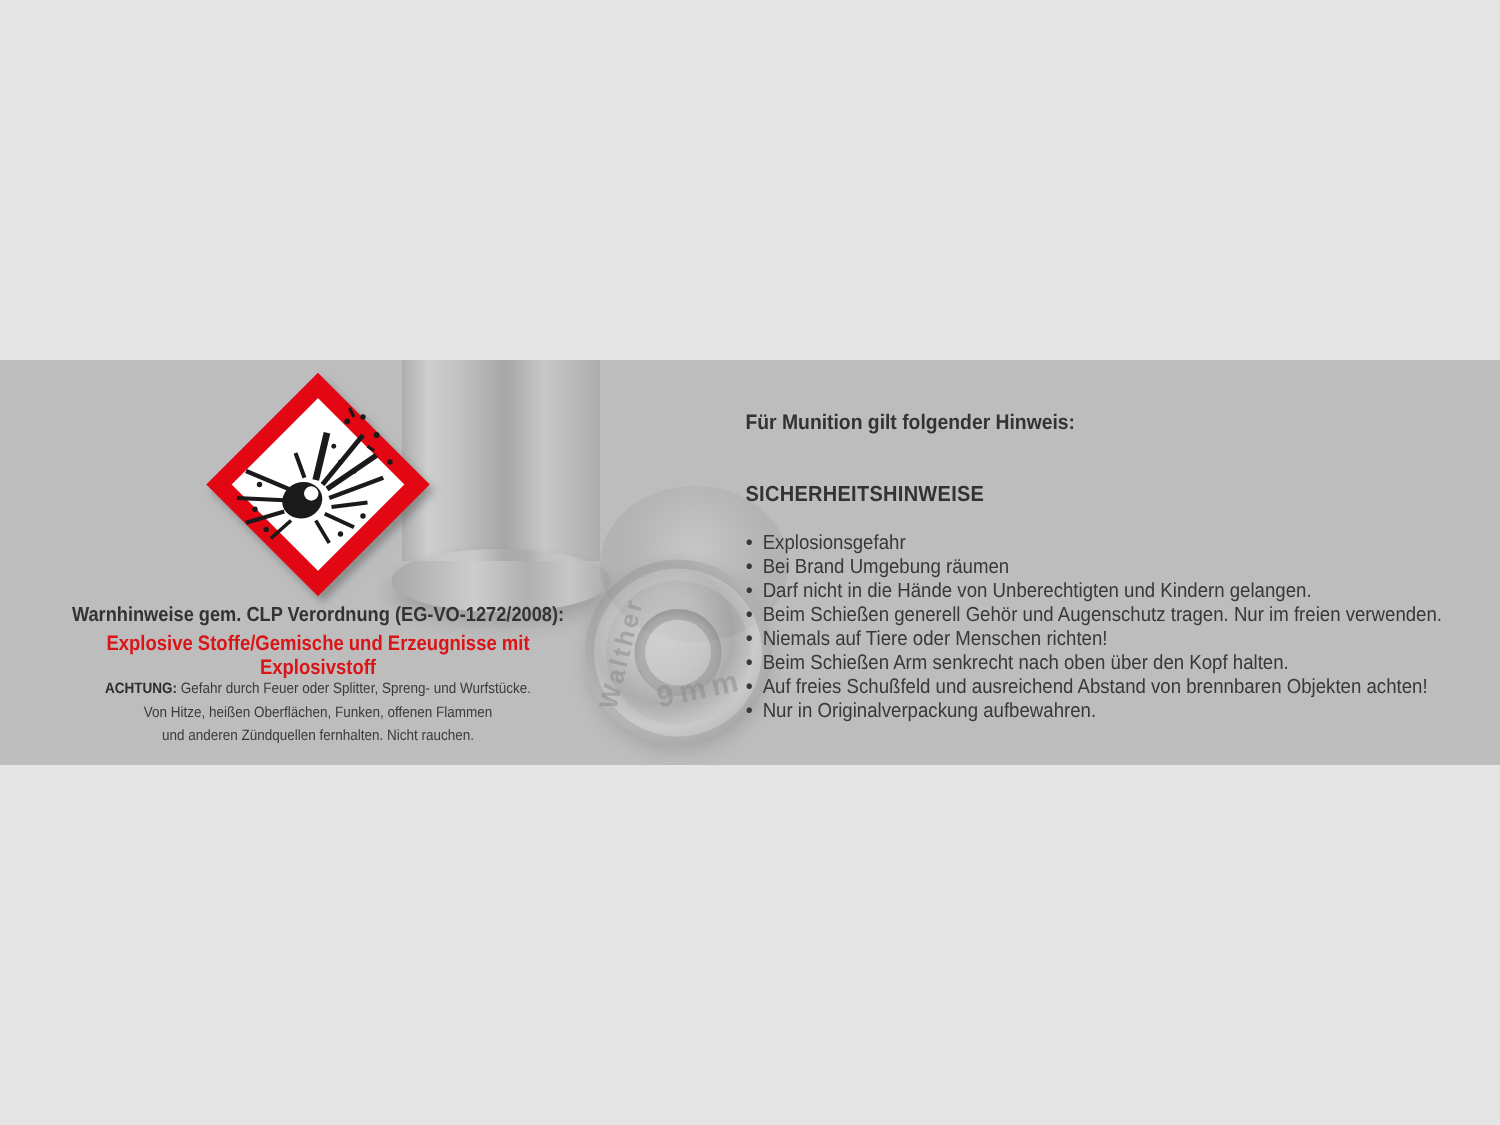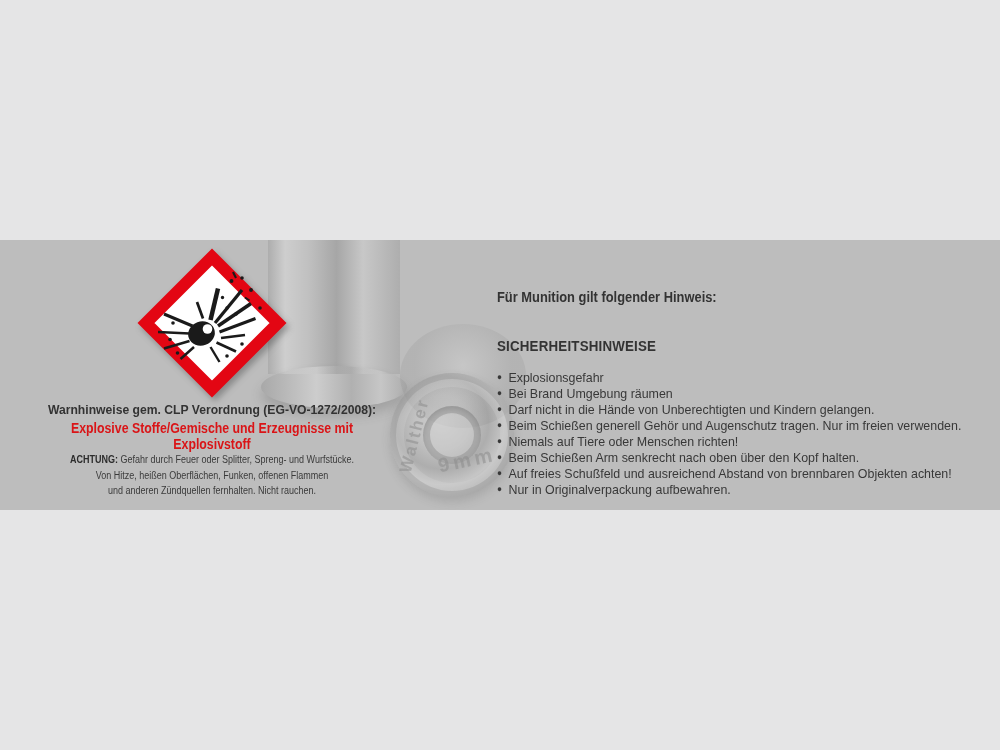--- a/index.html
+++ b/index.html
@@ -73,21 +73,21 @@
   .left-col-line{position:absolute;left:10px;width:404px;text-align:center;z-index:2;color:#333;}
   .warn-title{top:162px;font-size:13.5px;font-weight:bold;transform:scaleX(.90);}
   .warn-red{top:180px;font-size:14px;font-weight:bold;color:#da1417;transform:scaleX(.88);}
   .warn-body{
     position:absolute;left:10px;top:212px;width:404px;z-index:2;
     text-align:center;font-size:10px;line-height:15.5px;color:#3a3a3a;
   }
   .warn-body .line{transform:scaleX(.90);}
   .warn-body b{color:#2c2c2c;}
   
-  .right-col{position:absolute;left:497px;top:49px;width:500px;z-index:2;color:#333;}
+  .right-col{position:absolute;left:497px;top:33px;width:500px;z-index:2;color:#333;}
   .hint-title{font-size:14px;font-weight:bold;transform:scaleX(.92);transform-origin:0 50%;}
   .section-title{margin-top:33px;font-size:14.5px;font-weight:bold;letter-spacing:.2px;
     transform:scaleX(.92);transform-origin:0 50%;}
   .safety-list{list-style:none;margin:15px 0 0 0;padding:0;}
   .safety-item{
     display:flex;align-items:center;height:16px;
     font-size:13.5px;color:#383838;
     transform:scaleX(.92);transform-origin:0 50%;white-space:nowrap;
   }
   .bullet{font-size:9px;margin-right:7px;color:#383838;line-height:16px;}

